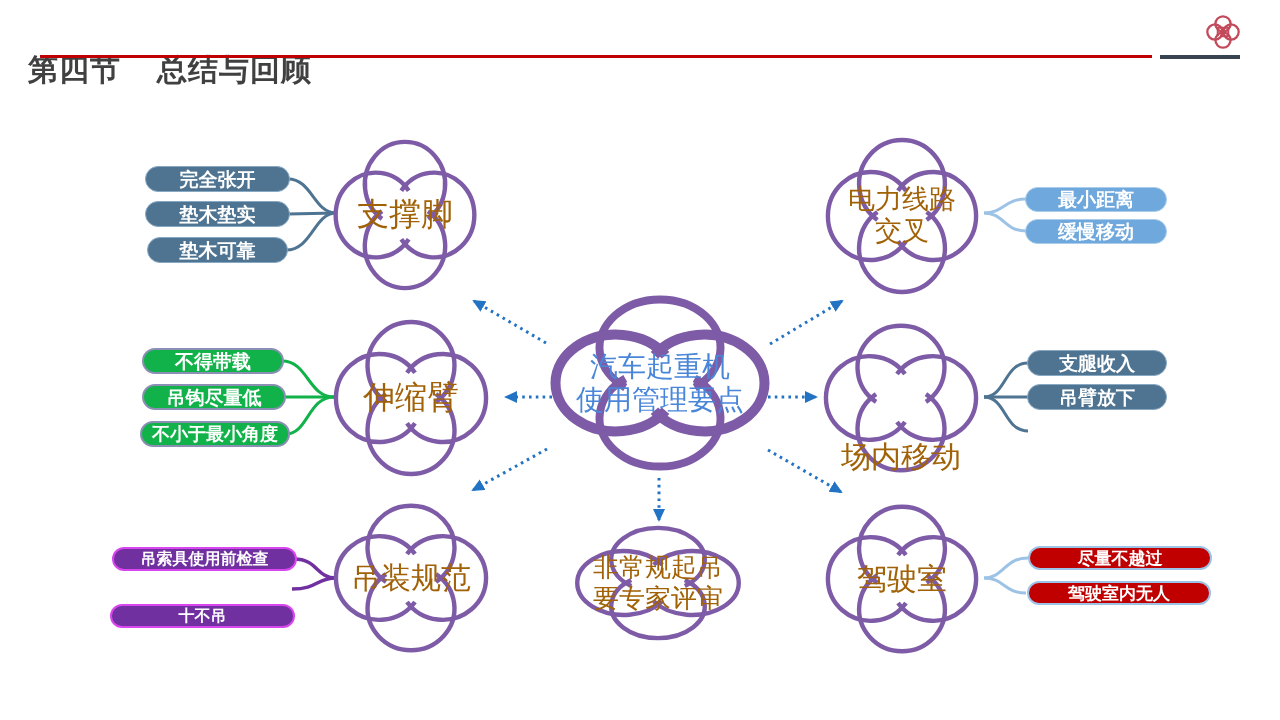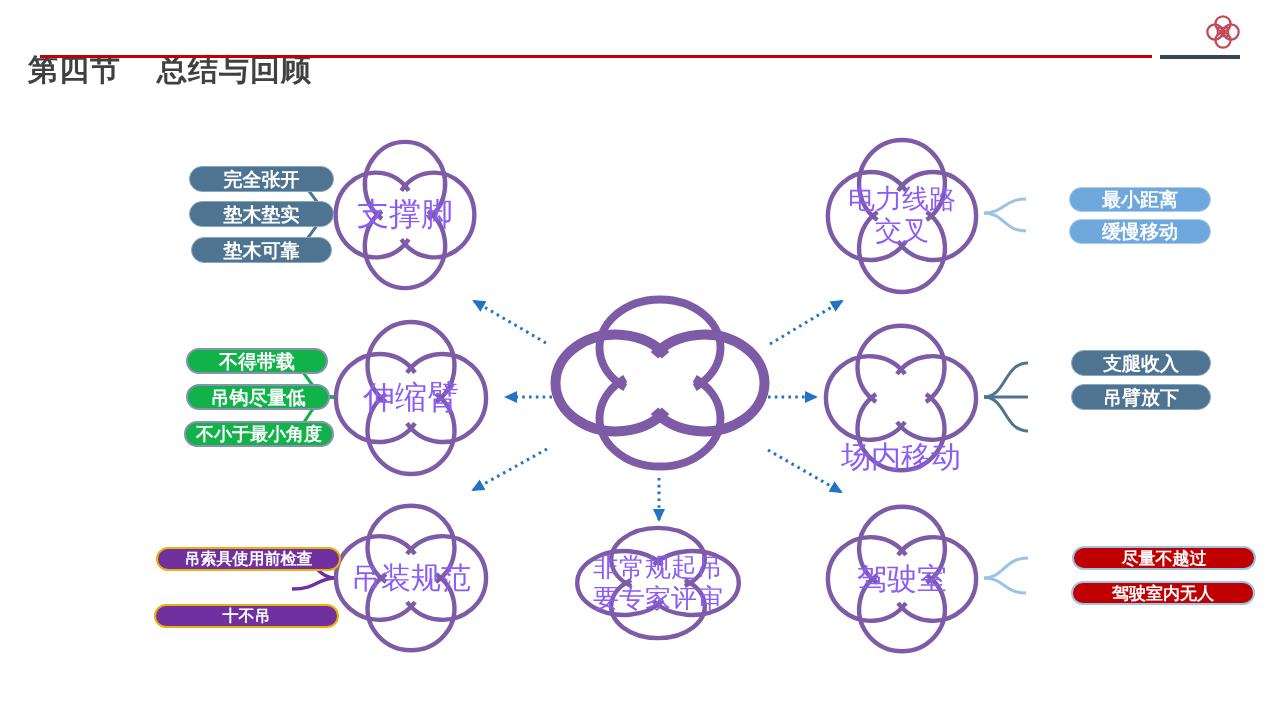--- a/index.html
+++ b/index.html
@@ -22,32 +22,32 @@
   .fork.purple{stroke:#7030A0;stroke-width:3.5;}
   .fork.lightblue{stroke:#9CC3E6;stroke-width:3;}
   .arrow{fill:none;stroke:#2273C3;stroke-width:3;stroke-dasharray:2.6 4.2;}
 
   
   .node{position:absolute;display:flex;align-items:center;justify-content:center;text-align:center;}
   .node .clover{position:absolute;left:0;top:0;width:100%;height:100%;overflow:visible;}
   .clover path{fill:none;stroke:#7D5BA6;stroke-width:4.4;vector-effect:non-scaling-stroke;}
   .node.center .clover path{stroke-width:8;}
   .node.center .clover path.side{stroke-width:10;}
-  .node-label{position:relative;color:#8b5cf6;font-size:32px;line-height:1.18;white-space:nowrap;}
+  .node-label{position:relative;color:#a16207;font-size:32px;line-height:1.18;white-space:nowrap;}
   .node.center .node-label{color:#4A86D8;font-size:28px;}
   .node.twoline .node-label{font-size:27px;}
   .node.small .node-label{font-size:26px;}
 
   
   .pill{position:absolute;color:#fff;font-weight:bold;display:flex;align-items:center;
         justify-content:center;border-radius:15px;font-size:19px;white-space:nowrap;
-        box-sizing:border-box;line-height:1;margin-left:44px;}
+        box-sizing:border-box;line-height:1;}
   .pill.slate{background:#4E7492;border:1px solid #87A9C4;}
   .pill.green{background:#12B24A;border:2px solid #8A8FB3;}
-  .pill.purple{background:#7030A0;border:2px solid #eab308;font-size:16px;}
+  .pill.purple{background:#7030A0;border:2px solid #d946ef;font-size:16px;}
   .pill.lightblue{background:#6FA8DC;border:1px solid #A9CDEB;}
   .pill.red{background:#C00000;border:2px solid #9DC3E6;font-size:17px;}
 </style>
 </head>
 <body>
 
 <div class="canvas">
 
   <div class="slide-title"><span>第四节</span><span class="t-gap"></span><span>总结与回顾</span></div>
   <div class="rule-red"></div>
@@ -107,20 +107,24 @@
     <path class="arrow" d="M659,478 L659,520" marker-end="url(#ah)"></path>
   </svg>
 
   <div class="node center" style="left:550px;top:295px;width:220px;height:176px;">
     <svg class="clover" viewBox="0 0 160 160" preserveAspectRatio="none">
       <path d="M54.76 84.04 A44 44 0 1 1 105.24 84.04"></path>
       <path class="side" d="M84.04 105.24 A44 44 0 1 1 84.04 54.76"></path>
       <path class="side" d="M75.96 54.76 A44 44 0 1 1 75.96 105.24"></path>
       <path d="M105.24 75.96 A44 44 0 1 1 54.76 75.96"></path>
     </svg>
+    <div class="node-label">
+      <div>汽车起重机</div>
+      <div>使用管理要点</div>
+    </div>
   </div>
 
   <div class="node" style="left:332px;top:138px;width:146px;height:154px;">
     <svg class="clover" viewBox="0 0 160 160" preserveAspectRatio="none">
       <path d="M54.76 84.04 A44 44 0 1 1 105.24 84.04"></path>
         <path d="M84.04 105.24 A44 44 0 1 1 84.04 54.76"></path>
       <path d="M75.96 54.76 A44 44 0 1 1 75.96 105.24"></path>
         <path d="M105.24 75.96 A44 44 0 1 1 54.76 75.96"></path>
     </svg>
     <div class="node-label">支撑脚</div>

